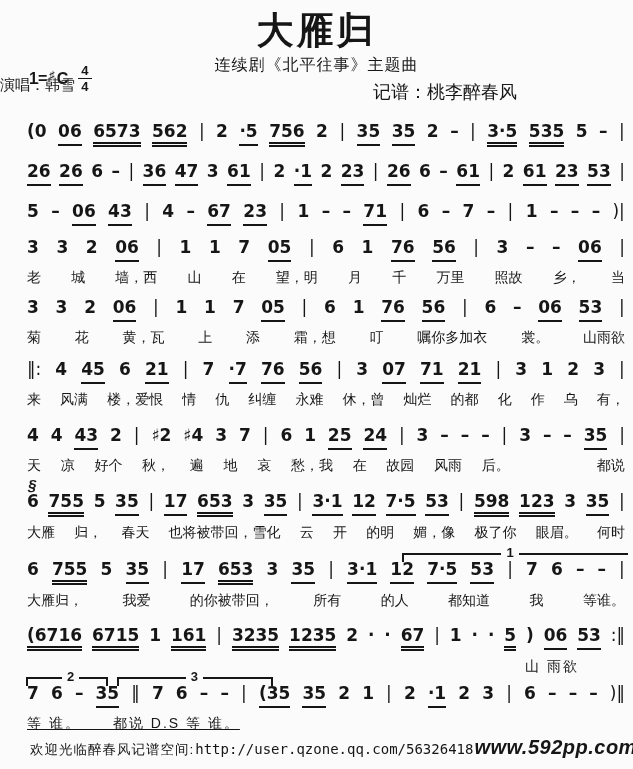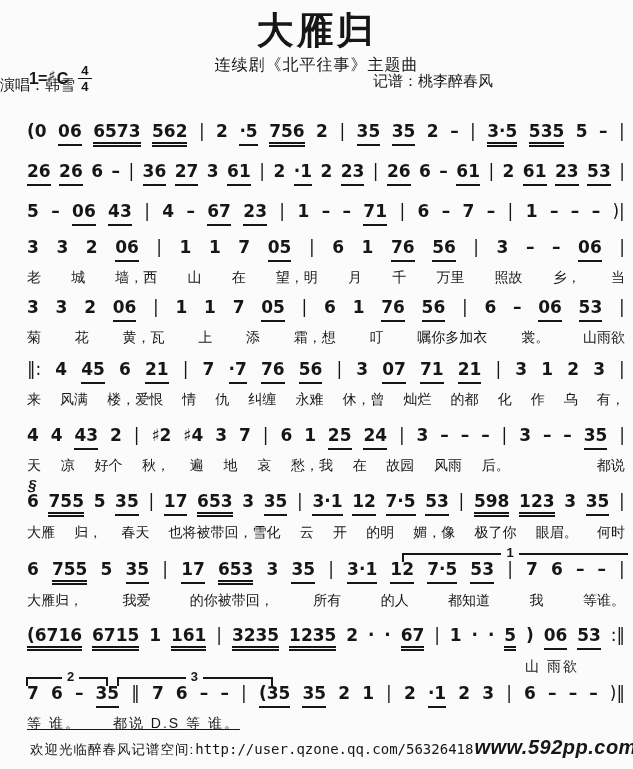--- a/index.html
+++ b/index.html
@@ -14,21 +14,21 @@
   .subtitle{position:absolute;top:55px;left:0;right:0;text-align:center;
     font-size:16px;letter-spacing:1px;}
   .keysig{position:absolute;top:64px;left:29px;font-size:16px;font-weight:bold;
     display:flex;align-items:center;gap:2px;}
   .keysig sup{font-size:11px;position:relative;top:-4px;}
   .frac{display:inline-flex;flex-direction:column;align-items:center;
     line-height:1;font-size:13px;margin-left:8px;}
   .frac .num{border-bottom:1.5px solid #161616;padding:0 3px 1px;}
   .frac .den{padding-top:1px;}
   .singer{position:absolute;top:76px;left:0;right:60px;font-size:15px;}
-  .notator{position:absolute;top:72px;left:373px;font-size:15px;}
+  .notator{position:absolute;top:80px;left:373px;font-size:18px;}
   
   .score{position:absolute;inset:0;}
   .music-row{position:absolute;left:27px;width:598px;}
   .notes{display:flex;justify-content:space-between;align-items:baseline;
     font-weight:bold;font-size:17px;font-family:"DejaVu Sans",sans-serif;white-space:nowrap;}
   .tok{line-height:1.15;padding-bottom:2px;}
   .tok.u1{border-bottom:2px solid #161616;}
   .tok.u2{border-bottom:5px double #161616;padding-bottom:0;}
   .tok.bar{font-weight:normal;}
   .lyrics{margin-top:7px;font-size:14px;}
@@ -106,21 +106,21 @@
         </div>
       </div>
       <div class="music-row l2">
         <div class="notes">
           <span class="tok u1">26</span>
           <span class="tok u1">26</span>
           <span class="tok">6</span>
           <span class="tok">–</span>
           <span class="tok bar">|</span>
           <span class="tok u1">36</span>
-          <span class="tok u1">27</span>
+          <span class="tok u1">47</span>
           <span class="tok">3</span>
           <span class="tok u1">61</span>
           <span class="tok bar">|</span>
           <span class="tok">2</span>
           <span class="tok u1">·1</span>
           <span class="tok">2</span>
           <span class="tok u1">23</span>
           <span class="tok bar">|</span>
           <span class="tok u1">26</span>
           <span class="tok">6</span>

